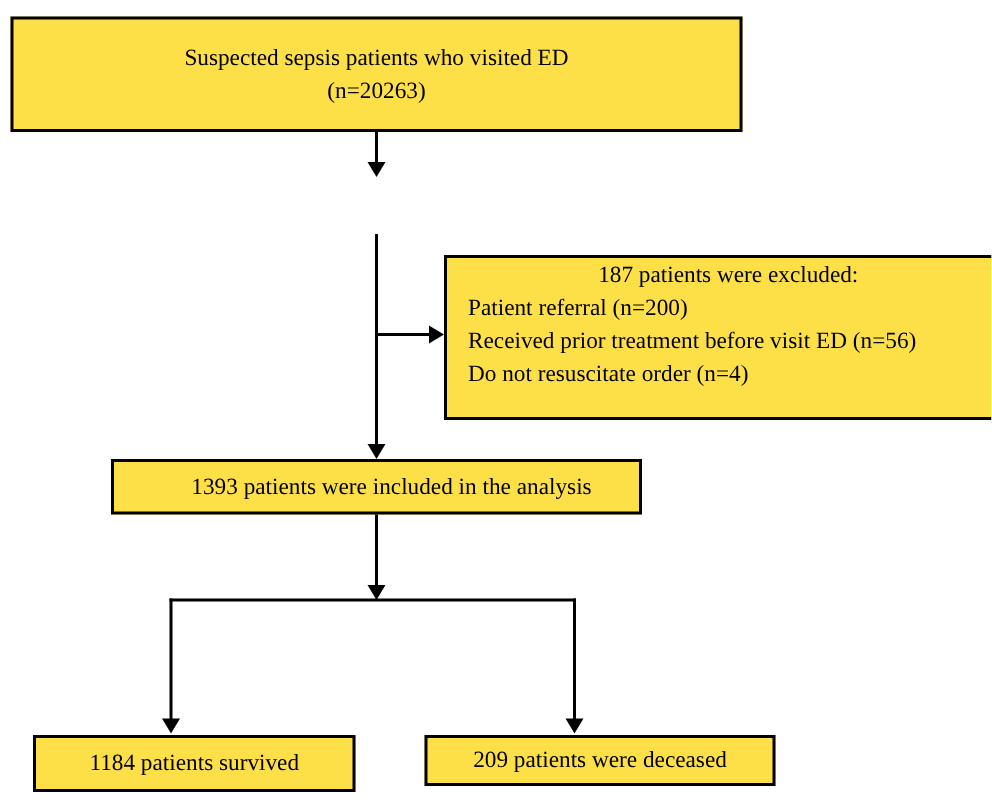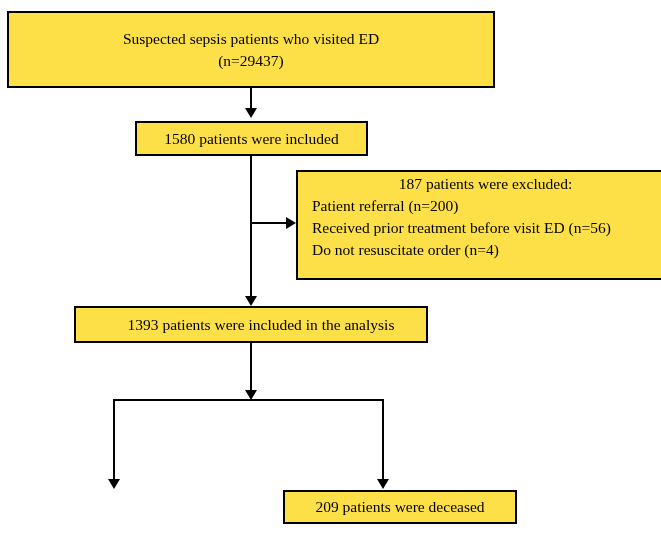--- a/index.html
+++ b/index.html
@@ -111,29 +111,26 @@
   #conn-split-right-line   { left: 382px; top: 399px; height: 82px; }
   #conn-split-right-head   { left: 377px; top: 479px; }
 </style>
 </head>
 <body>
 
 <div id="flowchart">
 
   <div class="node" id="node-screened">
     <div class="line">Suspected sepsis patients who visited ED</div>
-    <div class="line">(n=29437)</div>
+    <div class="line">(n=20263)</div>
   </div>
 
   <div class="conn v-line" id="conn-screened-included-line"></div>
   <div class="arrow-down" id="conn-screened-included-head"></div>
 
-  <div class="node" id="node-included">
-    <div class="line">1580 patients were included</div>
-  </div>
 
   <div class="conn v-line" id="conn-included-analysis-line"></div>
   <div class="arrow-down" id="conn-included-analysis-head"></div>
 
   <div class="conn h-line" id="conn-excluded-line"></div>
   <div class="arrow-right" id="conn-excluded-head"></div>
 
   <div class="node" id="node-excluded">
     <div class="line heading">187 patients were excluded:</div>
     <div class="line">Patient referral (n=200)</div>
@@ -146,18 +143,21 @@
   </div>
 
   <div class="conn v-line" id="conn-analysis-split-line"></div>
   <div class="arrow-down" id="conn-analysis-split-head"></div>
   <div class="conn h-line" id="conn-split-bar"></div>
   <div class="conn v-line" id="conn-split-left-line"></div>
   <div class="arrow-down" id="conn-split-left-head"></div>
   <div class="conn v-line" id="conn-split-right-line"></div>
   <div class="arrow-down" id="conn-split-right-head"></div>
 
+  <div class="node" id="node-survived">
+    <div class="line">1184 patients survived</div>
+  </div>
 
   <div class="node" id="node-deceased">
     <div class="line">209 patients were deceased</div>
   </div>
 
 </div>
 
 </body></html>

